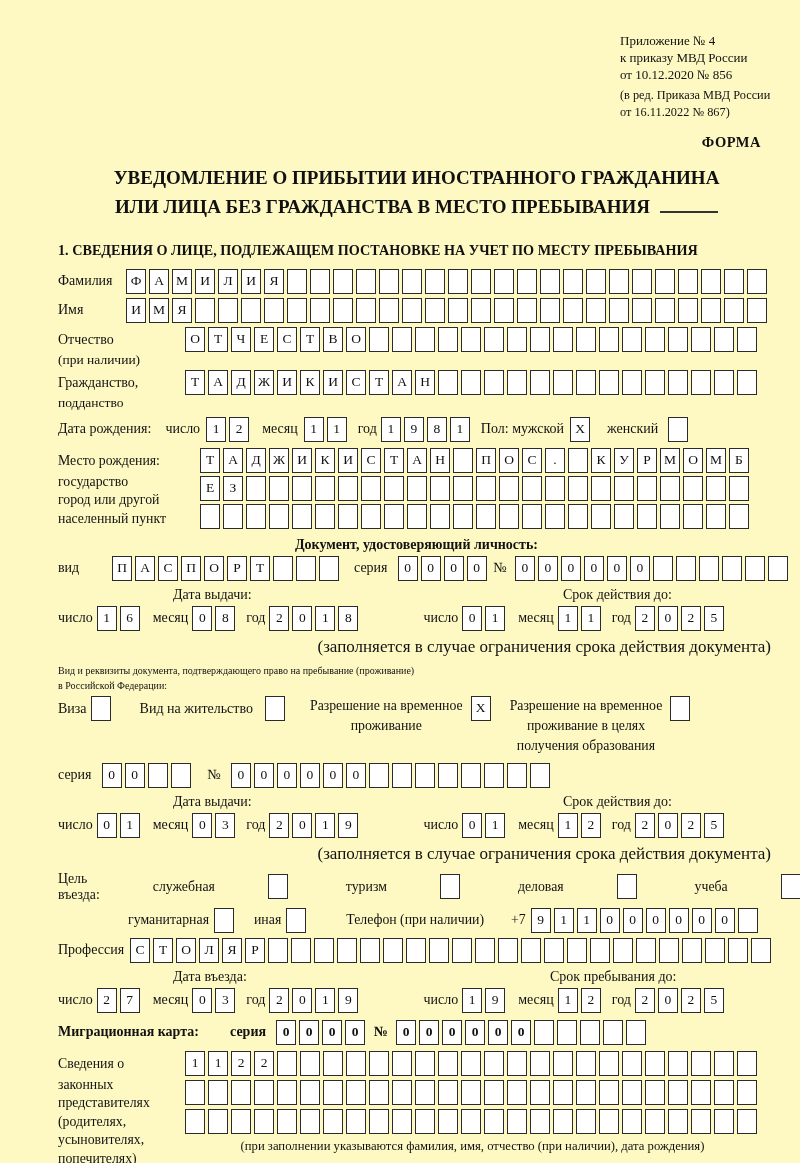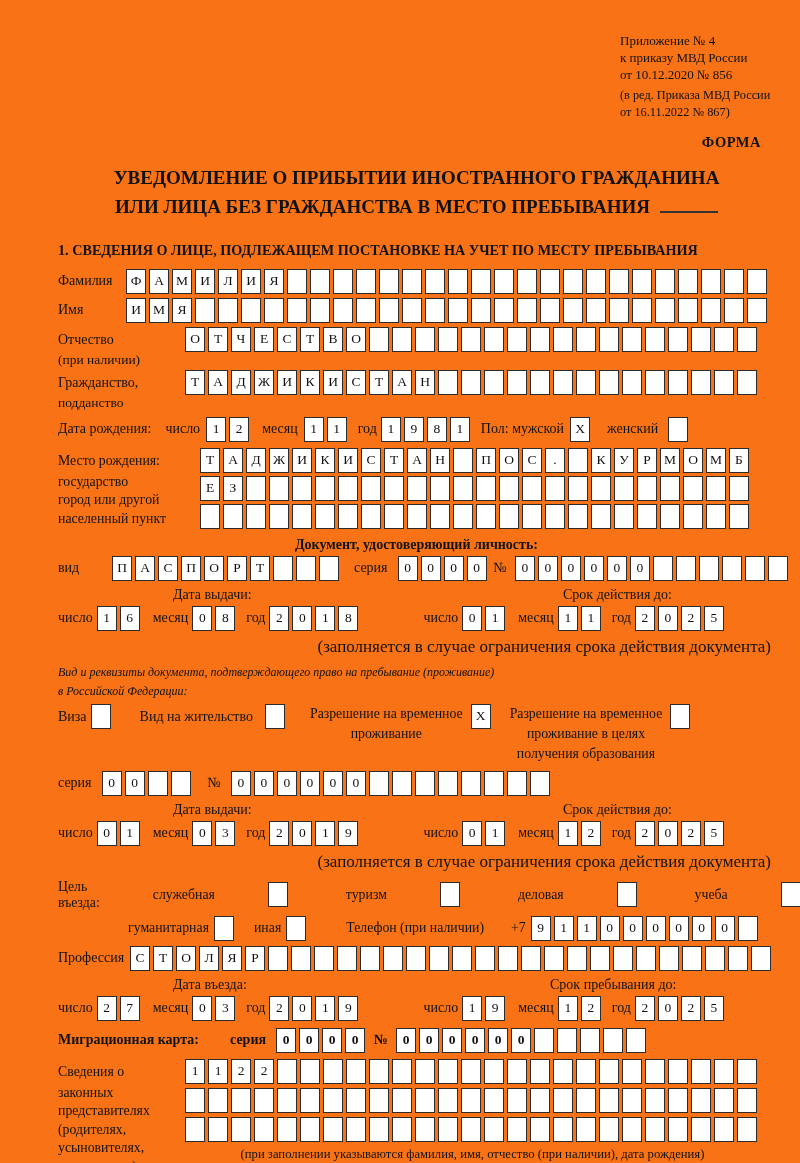--- a/index.html
+++ b/index.html
@@ -1,17 +1,17 @@
 <!DOCTYPE html>
 <html><head>
 <meta charset="utf-8">
 <style>
   html,body { margin:0; padding:0; background:#fff; }
   .page {
-    width:800px; height:1163px; margin:0 auto; background:#f97316;
+    width:800px; height:1163px; margin:0 auto; background:#fef9c3;
     font-family:"Liberation Serif","DejaVu Serif",serif; color:#111;
     box-sizing:border-box; padding:32px 25px 10px 58px; position:relative; overflow:hidden;
   }
   .hdr { margin-left:562px; font-size:13px; line-height:1.32; }
   .hdr .amend { font-size:12.3px; margin-top:4px; line-height:1.32; }
   .forma { text-align:right; padding-right:14px; font-weight:bold; font-size:14.5px; margin-top:14px; letter-spacing:.5px; }
   .title { text-align:center; font-weight:bold; font-size:19px; margin-top:12px; line-height:1.55; }
   .uline { display:inline-block; width:58px; border-bottom:2px solid #333; margin-left:10px; }
   .sec1 { font-weight:bold; font-size:14.2px; margin-top:20px; }
 
@@ -35,21 +35,21 @@
   .dl-a { position:absolute; left:115px; }
   .dl-b { position:absolute; left:505px; }
   .dl-b2 { position:absolute; left:492px; }
   .drow { display:flex; align-items:center; margin-top:2px; font-size:14px; }
   .dgroup { display:flex; align-items:center; }
   .dgroup .t1 { margin-right:4px; }
   .dgroup .t2 { margin:0 4px 0 10px; }
   .dgroup .t3 { margin:0 4px 0 8px; }
   .g2 { margin-left:62px; }
   .rnote { text-align:right; font-size:17px; margin-top:6px; padding-right:4px; }
-  .ptext { font-size:12px; margin-top:8px;font-style:italic; }
+  .ptext { font-size:10px; margin-top:8px; }
   .cblk { text-align:center; line-height:1.45; font-size:13.8px; }
   .vgap { margin-left:26px; display:flex; align-items:flex-start; }
   .inlinegap { display:flex; align-items:flex-end;font-family:Liberation Serif, serif; }
   .bx-after { margin-left:8px; }
   .prow { display:flex; align-items:center; margin-top:5px; font-size:13.8px; }
   .prow .t { margin-right:5px; }
   .prow .boxes { margin-right:7px; }
   .repnote { font-size:12.7px; margin-top:5px; text-align:center; }
 </style>
 </head>

